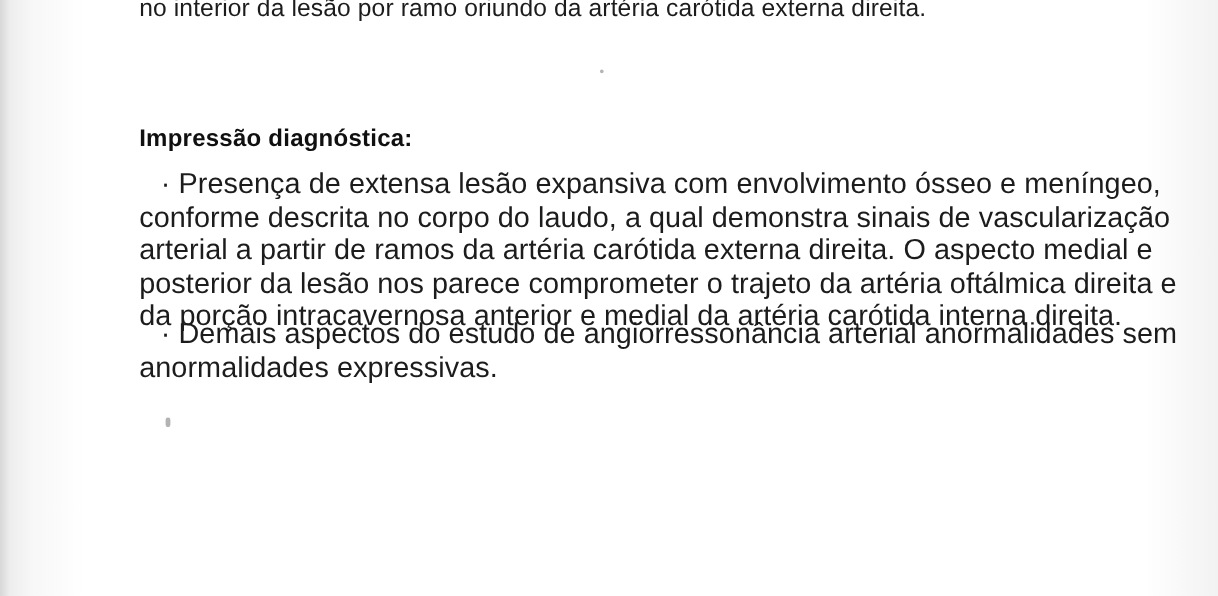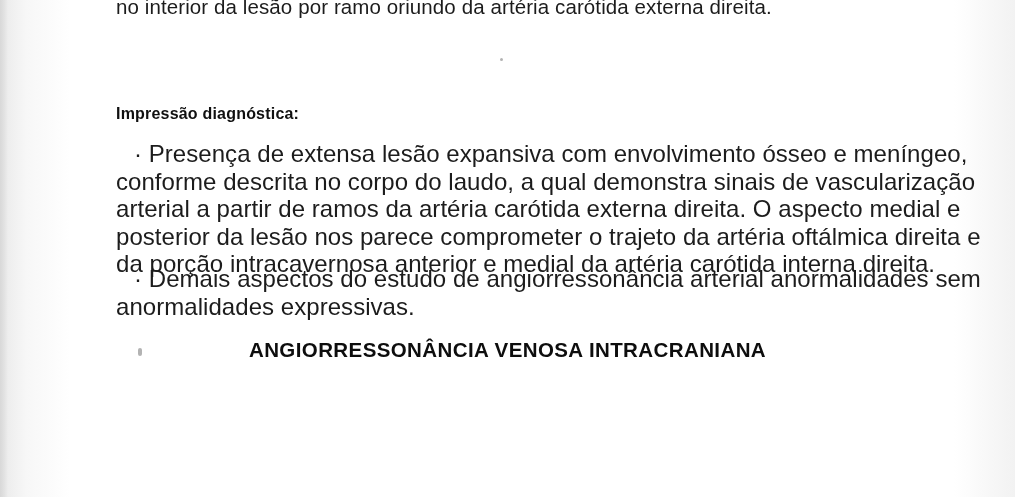--- a/index.html
+++ b/index.html
@@ -47,21 +47,21 @@
     white-space: nowrap;
     overflow: hidden;
     color: #1c1c1c;
   }
   .block {
     position: absolute;
     left: 116px;
     width: 866px;
   }
   .heading {
-    font-size: 16px;
+    font-size: 20px;
     font-weight: bold;
     letter-spacing: 0.2px;
     color: #101010;
   }
   .para {
     font-size: 24px;
     line-height: 27.5px;
     letter-spacing: 0.05px;
     color: #1c1c1c;
     text-align: left;
@@ -93,21 +93,20 @@
   <div class="content">
 
     <div class="line-clipped">no interior da lesão por ramo  oriundo da artéria carótida externa direita.</div>
 
     <div class="block heading" style="top:105px;">Impressão diagnóstica:</div>
 
     <div class="block para bullet-para" style="top:140px; width:880px;">· Presença de extensa lesão expansiva com envolvimento ósseo e meníngeo, conforme descrita no corpo do laudo, a qual demonstra sinais de vascularização arterial a partir de ramos da artéria carótida externa direita. O aspecto medial e posterior da lesão nos parece comprometer o trajeto da artéria oftálmica direita e da porção intracavernosa anterior e medial da artéria carótida interna direita.</div>
 
     <div class="block para bullet-para" style="top:265px; width:880px;">· Demais aspectos do estudo de angiorressonância arterial anormalidades sem anormalidades expressivas.</div>
 
-    <div class="section-title" style="top:338px;">ANGIORRESSONÂNCIA VENOSA INTRACRANIANA</div>
 
 
 
     <div class="speck" style="left:138px; top:348px; width:4px; height:8px; border-radius:2px;"></div>
     <div class="speck" style="left:500px; top:58px; width:3px; height:3px;"></div>
 
   </div>
 </div>
 
 </body></html>

